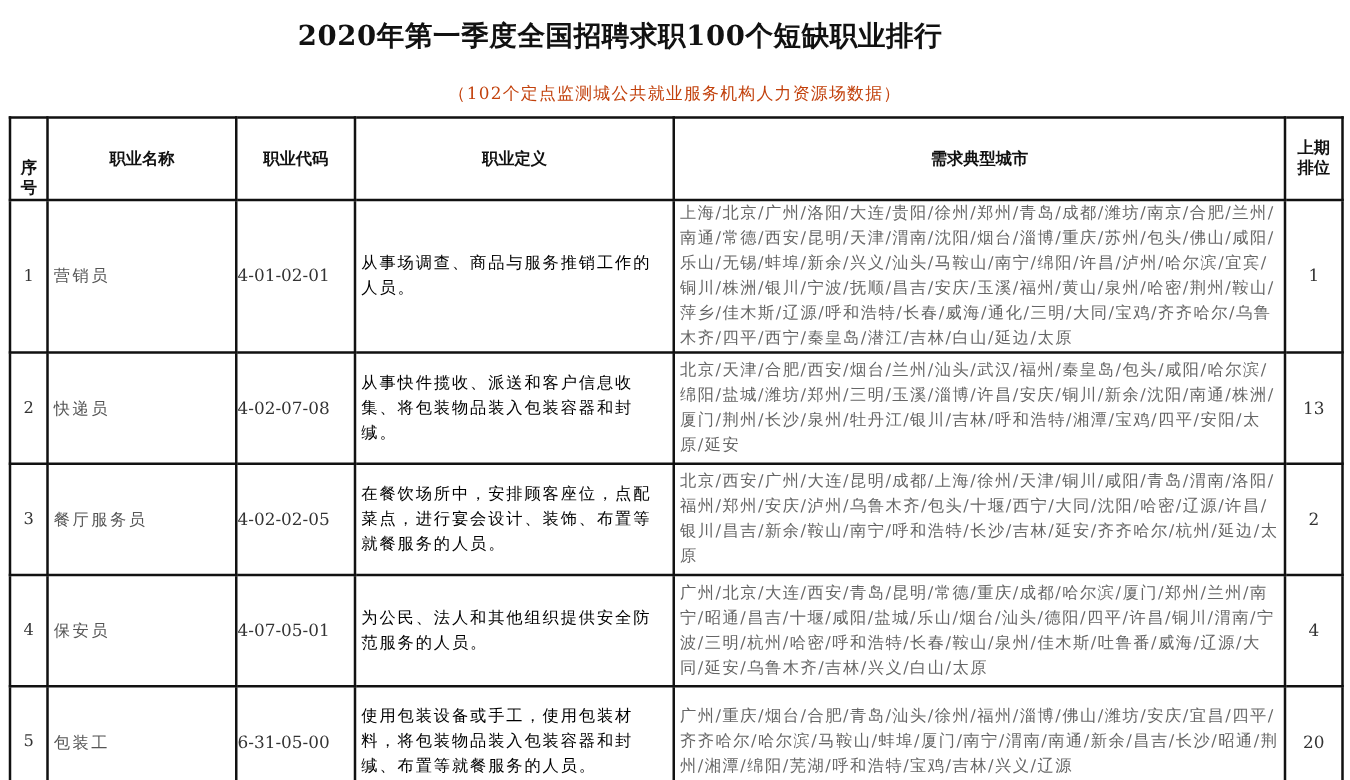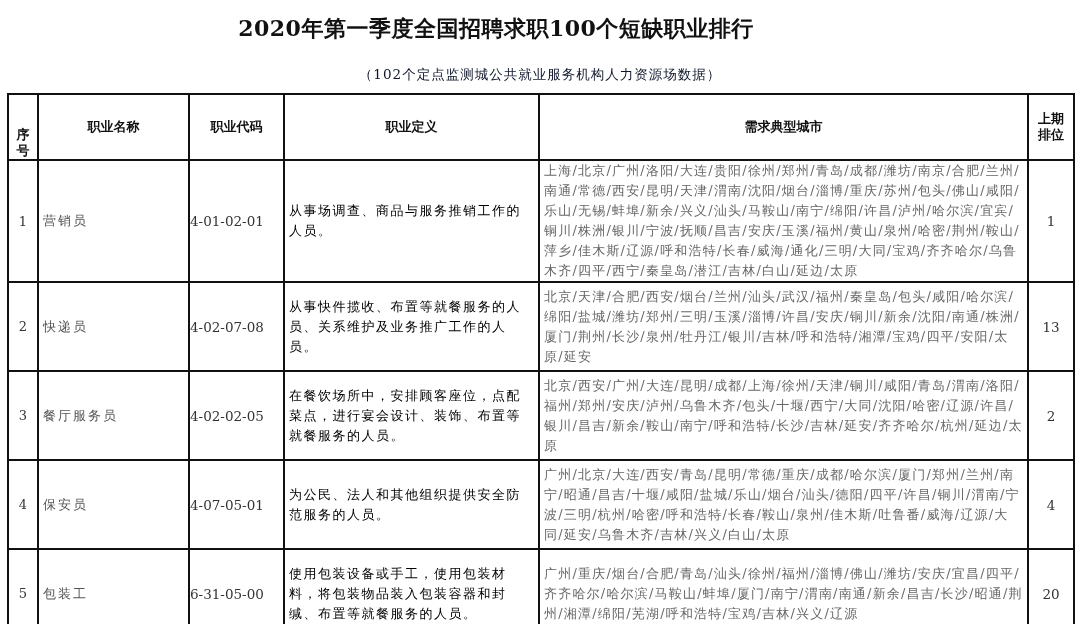--- a/index.html
+++ b/index.html
@@ -6,21 +6,21 @@
   body {
     width: 1080px; height: 624px; overflow: hidden; position: relative;
     font-family: "DejaVu Serif", "Liberation Serif", serif; color: #222;
   }
   .title {
     position: absolute; left: 0; top: 14px; width: 992px; text-align: center;
     font-size: 22px; font-weight: bold; color: #111; letter-spacing: 0.5px;
   }
   .subtitle {
     position: absolute; left: 0; top: 66px; width: 1080px; text-align: center;
-    font-size: 13.5px; color: #0f172a; letter-spacing: 1px;
+    font-size: 13.5px; color: #c2410c; letter-spacing: 1px;
   }
   table.rank {
     position: absolute; left: 7px; top: 93px;
     border-collapse: collapse; table-layout: fixed; width: 1066px;
   }
   table.rank th, table.rank td {
     border: 2px solid #111; padding: 0;
   }
   table.rank th {
     height: 35px; font-family: "DejaVu Sans", sans-serif; font-weight: bold;
@@ -78,21 +78,21 @@
       <td class="def">从事场调查、商品与服务推销工作的人员。</td>
       <td class="cities clip">
           <div class="clipbox">上海/北京/广州/洛阳/大连/贵阳/徐州/郑州/青岛/成都/潍坊/南京/合肥/兰州/南通/常德/西安/昆明/天津/渭南/沈阳/烟台/淄博/重庆/苏州/包头/佛山/咸阳/乐山/无锡/蚌埠/新余/兴义/汕头/马鞍山/南宁/绵阳/许昌/泸州/哈尔滨/宜宾/铜川/株洲/银川/宁波/抚顺/昌吉/安庆/玉溪/福州/黄山/泉州/哈密/荆州/鞍山/萍乡/佳木斯/辽源/呼和浩特/长春/威海/通化/三明/大同/宝鸡/齐齐哈尔/乌鲁木齐/四平/西宁/秦皇岛/潜江/吉林/白山/延边/太原</div>
         </td>
       <td class="prev">1</td>
     </tr>
     <tr class="r2">
       <td class="seq">2</td>
       <td class="name">快递员</td>
       <td class="code">4-02-07-08</td>
-      <td class="def">从事快件揽收、布置等就餐服务的人员、关系维护及业务推广工作的人员。</td>
+      <td class="def">从事快件揽收、派送和客户信息收集、将包装物品装入包装容器和封缄。</td>
       <td class="cities">北京/天津/合肥/西安/烟台/兰州/汕头/武汉/福州/秦皇岛/包头/咸阳/哈尔滨/绵阳/盐城/潍坊/郑州/三明/玉溪/淄博/许昌/安庆/铜川/新余/沈阳/南通/株洲/厦门/荆州/长沙/泉州/牡丹江/银川/吉林/呼和浩特/湘潭/宝鸡/四平/安阳/太原/延安</td>
       <td class="prev">13</td>
     </tr>
     <tr class="r3">
       <td class="seq">3</td>
       <td class="name">餐厅服务员</td>
       <td class="code">4-02-02-05</td>
       <td class="def">在餐饮场所中，安排顾客座位，点配菜点，进行宴会设计、装饰、布置等就餐服务的人员。</td>
       <td class="cities">北京/西安/广州/大连/昆明/成都/上海/徐州/天津/铜川/咸阳/青岛/渭南/洛阳/福州/郑州/安庆/泸州/乌鲁木齐/包头/十堰/西宁/大同/沈阳/哈密/辽源/许昌/银川/昌吉/新余/鞍山/南宁/呼和浩特/长沙/吉林/延安/齐齐哈尔/杭州/延边/太原</td>
       <td class="prev">2</td>

